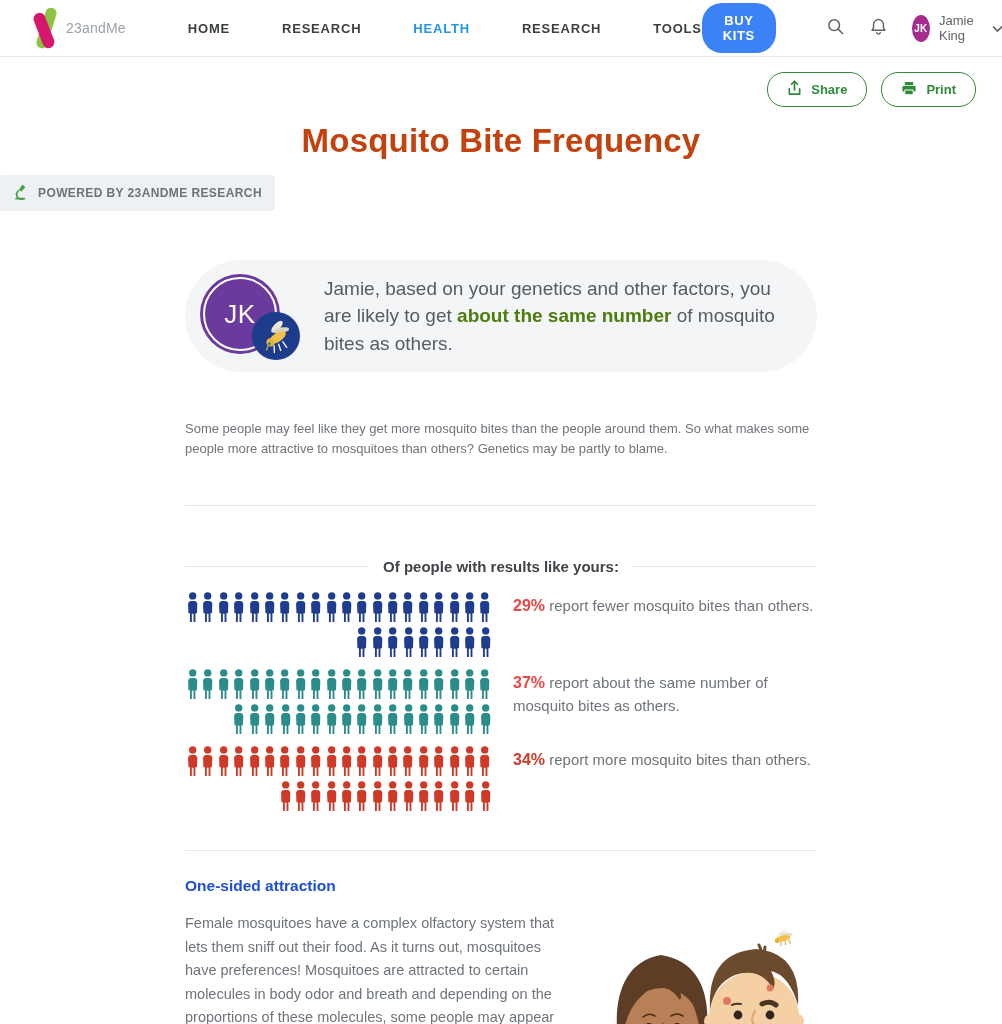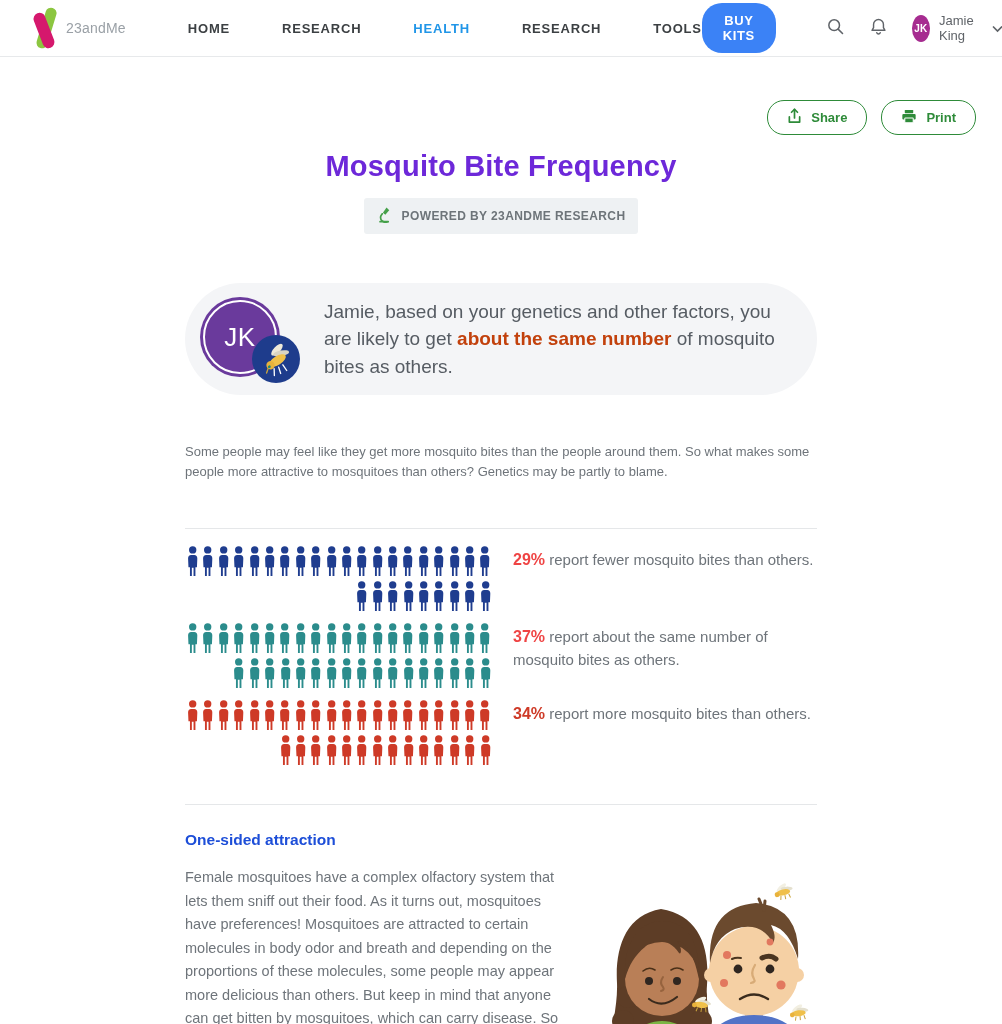--- a/index.html
+++ b/index.html
@@ -25,45 +25,45 @@
   .icon-btn { background:none; border:none; cursor:pointer; display:flex; align-items:center; }
   .user-menu { display:flex; align-items:center; gap:9px; cursor:pointer; }
   .avatar-sm { width:27px; height:27px; border-radius:50%; display:flex; align-items:center;
     justify-content:center; color:#fff; font-size:10px; font-weight:700; letter-spacing:.3px; }
   .user-name { font-size:13px; color:#5f6368; }
 
   
   .actions { display:flex; justify-content:flex-end; gap:14px; padding:15px 26px 0; }
   .btn-outline { display:flex; align-items:center; gap:9px; background:#fff;
     border:1.5px solid #2e8b39; color:#2e8b39; border-radius:17px; padding:7px 19px;
-    font-size:13px; font-weight:700; cursor:pointer; font-family:inherit;margin-top:28px; }
+    font-size:13px; font-weight:700; cursor:pointer; font-family:inherit; }
 
   
-  .report-title { text-align:center; font-size:29px; font-weight:800; color:#6d28d9;
+  .report-title { text-align:center; font-size:33px; font-weight:800; color:#c2410c;
     margin-top:15px; letter-spacing:.2px; }
-  .badge-wrap { text-align:center; margin-top:15px; }
+  .badge-wrap { margin-top:15px; }
   .powered-badge { display:inline-flex; align-items:center; gap:8px; background:#eef1f3;
     padding:8px 13px; border-radius:3px; font-size:12px; font-weight:700; color:#6d7479;
     letter-spacing:.4px; }
 
   .container { width:632px; margin:0 auto; }
 
   
   .result-card { margin-top:49px; background:#f4f5f7; border-radius:58px; display:flex;
     align-items:center; min-height:112px; padding:14px 30px 14px 15px; }
   .avatar-wrap { position:relative; width:96px; height:84px; flex:0 0 auto; margin-right:28px; }
   .avatar-lg { width:80px; height:80px; border-radius:50%; display:flex; align-items:center;
     justify-content:center; color:#fff; font-size:26px; font-weight:400; letter-spacing:.5px;
     position:relative; }
   .avatar-lg::after { content:""; position:absolute; inset:3px; border:2px solid #fff;
     border-radius:50%; }
   .mosquito-badge { position:absolute; left:52px; top:38px; width:48px; height:48px;
     border-radius:50%; display:flex; align-items:center; justify-content:center; }
   .result-text { font-size:19px; color:#565c63; line-height:1.45; max-width:496px; }
-  .result-text b { color:#c2410c; }
+  .result-text b { color:#4d7c0f; }
 
   .intro { margin-top:47px; font-size:13px; color:#6e747a; line-height:1.55; }
 
   .divider { border:none; border-top:1px solid #e5e7e9; }
   .divider.d1 { margin-top:46px; }
   .divider.d2 { margin-top:36px; }
 
   
   .stats-header { display:flex; align-items:center; gap:14px; margin-top:52px; }
   .stats-header .line { flex:1; height:1px; background:#e5e7e9; }
@@ -197,20 +197,25 @@
     </div>
     <p class="result-text">
       <span>Jamie, based on your genetics and other factors, you are likely to get </span><b>about the same number</b><span> of mosquito bites as others.</span>
     </p>
   </div>
 
   <p class="intro">Some people may feel like they get more mosquito bites than the people around them. So what makes some people more attractive to mosquitoes than others? Genetics may be partly to blame.</p>
 
   <hr class="divider d1">
 
+  <div class="stats-header">
+    <span class="line"></span>
+    <span class="label">Of people with results like yours:</span>
+    <span class="line"></span>
+  </div>
 
   <div class="stats">
       <div class="stat-row">
         <div class="picto">
           <div class="picto-row">
             <svg class="person" viewBox="0 0 16 34">
               <circle cx="8" cy="4.2" r="3.9" fill="#1f3d8f"></circle>
               <path fill="#1f3d8f" d="M3.1 13.4 Q3.1 9.6 6.4 9.6 L9.6 9.6 Q12.9 9.6 12.9 13.4 L12.5 22.5 L10.9 22.5 L10.9 32 L8.9 32 L8.9 23 L7.1 23 L7.1 32 L5.1 32 L5.1 22.5 L3.5 22.5 Z"></path>
             </svg>
             <svg class="person" viewBox="0 0 16 34">

